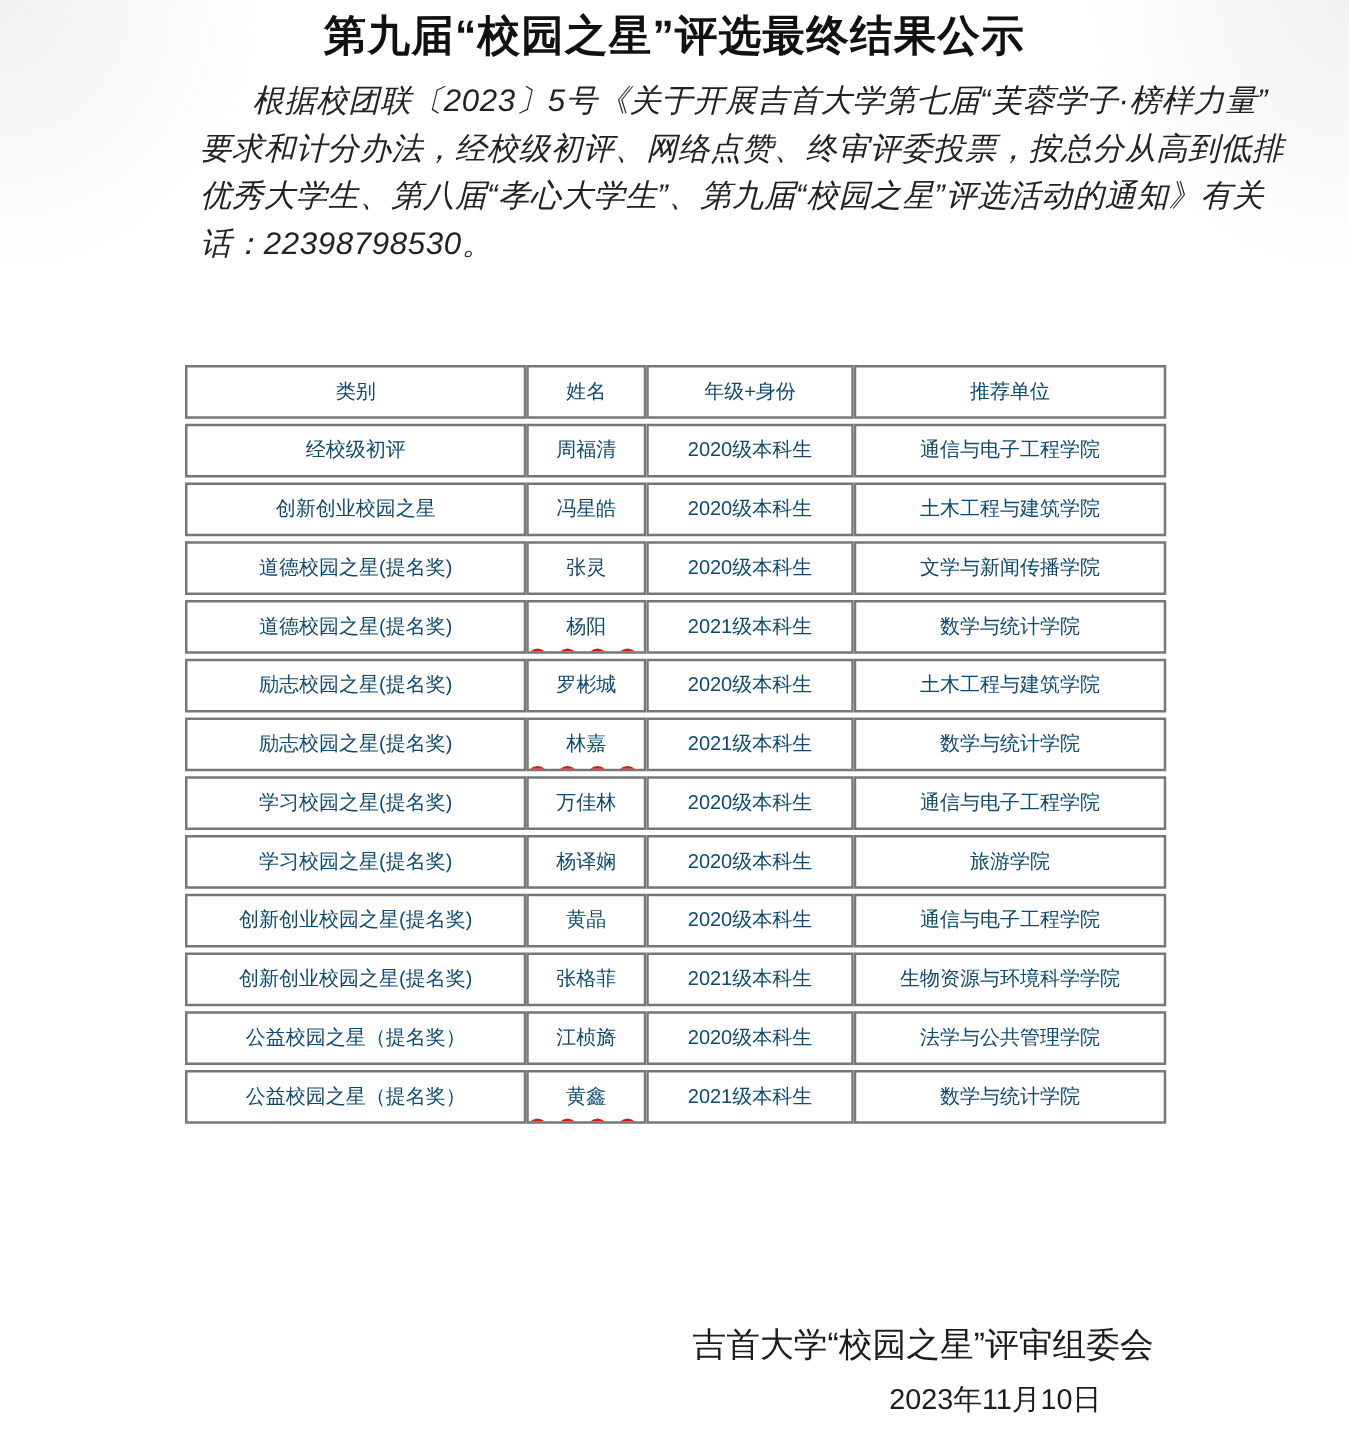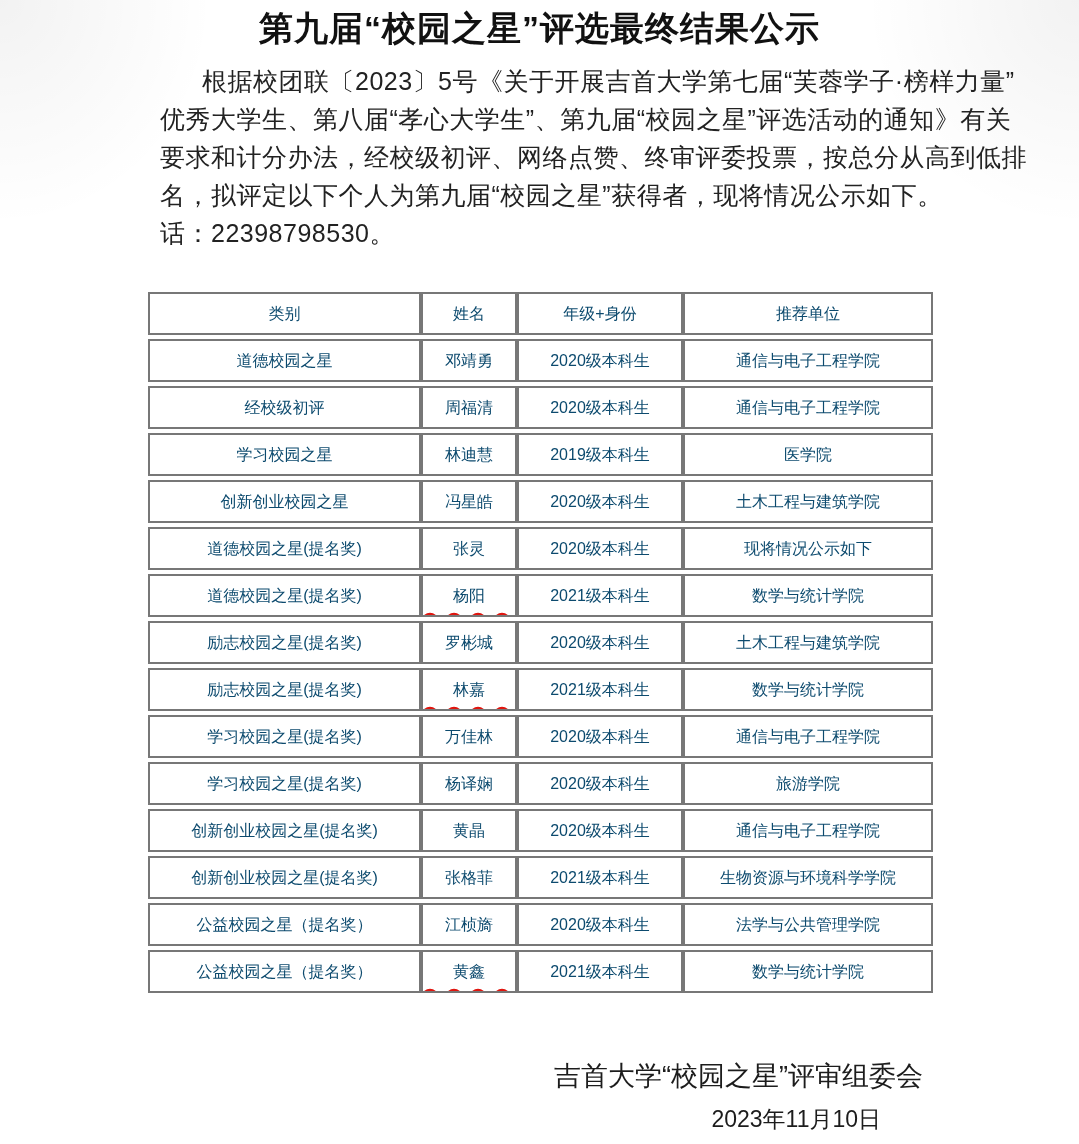--- a/index.html
+++ b/index.html
@@ -18,21 +18,21 @@
       #ffffff;
     overflow:hidden;
   }
   .doc-title {
     position:absolute; top:6px; left:0; width:1079px;
     text-align:center;
     font-size:34px; font-weight:bold; color:#111;
     letter-spacing:1px;
     margin:0;
   }
-  .paras { position:absolute; top:62px; left:160px; }
+  .paras { position:absolute; top:62px; left:160px;font-style:italic; }
   .tline {
     white-space:nowrap;
     font-size:25px; line-height:38px;
     color:#222; letter-spacing:0.5px;
   }
   .tline.indent { padding-left:42px; }
   table.results {
     position:absolute; top:288px; left:148px;
     width:785px; table-layout:fixed;
     border-collapse:separate; border-spacing:0 4px;
@@ -70,23 +70,22 @@
 </head>
 <body>
 
 <div class="page">
 
   <h1 class="doc-title">第九届“校园之星”评选最终结果公示</h1>
 
   <div class="paras">
     <div>
         <div class="tline indent">根据校团联〔2023〕5号《关于开展吉首大学第七届“芙蓉学子·榜样力量”</div>
+        <div class="tline">要求和计分办法，经校级初评、网络点赞、终审评委投票，按总分从高到低排</div>
         <div class="tline">优秀大学生、第八届“孝心大学生”、第九届“校园之星”评选活动的通知》有关</div>
-        <div class="tline">要求和计分办法，经校级初评、网络点赞、终审评委投票，按总分从高到低排</div>
-        <div class="tline">名，拟评定以下个人为第九届“校园之星”获得者，现将情况公示如下。</div>
       </div>
     <div>
         <div class="tline">话：22398798530。</div>
       </div>
   </div>
 
   <table class="results">
     <colgroup>
       <col class="c1">
         <col class="c2">
@@ -96,48 +95,36 @@
     <thead>
       <tr>
         <th>类别</th>
         <th>姓名</th>
         <th>年级+身份</th>
         <th>推荐单位</th>
       </tr>
     </thead>
     <tbody>
         <tr>
-          <td class="cell-category"><span>道德校园之星</span></td>
-          <td class="cell-name"><span>邓靖勇</span></td>
-          <td class="cell-grade"><span>2020级本科生</span></td>
-          <td class="cell-unit"><span>通信与电子工程学院</span></td>
-        </tr>
-        <tr>
           <td class="cell-category"><span>经校级初评</span></td>
           <td class="cell-name"><span>周福清</span></td>
           <td class="cell-grade"><span>2020级本科生</span></td>
           <td class="cell-unit"><span>通信与电子工程学院</span></td>
-        </tr>
-        <tr>
-          <td class="cell-category"><span>学习校园之星</span></td>
-          <td class="cell-name"><span>林迪慧</span></td>
-          <td class="cell-grade"><span>2019级本科生</span></td>
-          <td class="cell-unit"><span>医学院</span></td>
         </tr>
         <tr>
           <td class="cell-category"><span>创新创业校园之星</span></td>
           <td class="cell-name"><span>冯星皓</span></td>
           <td class="cell-grade"><span>2020级本科生</span></td>
           <td class="cell-unit"><span>土木工程与建筑学院</span></td>
         </tr>
         <tr>
           <td class="cell-category"><span>道德校园之星(提名奖)</span></td>
           <td class="cell-name"><span>张灵</span></td>
           <td class="cell-grade"><span>2020级本科生</span></td>
-          <td class="cell-unit"><span>现将情况公示如下</span></td>
+          <td class="cell-unit"><span>文学与新闻传播学院</span></td>
         </tr>
         <tr>
           <td class="cell-category"><span>道德校园之星(提名奖)</span></td>
           <td class="cell-name"><span>杨阳</span><svg class="wavy" viewBox="0 0 96 18">
               <path d="M3 9 Q9 2 15 9 T27 9 T39 9 T51 9 T63 9 T75 9 T87 9" fill="none" stroke="#e0160f" stroke-width="5.5" stroke-linecap="round"></path>
             </svg></td>
           <td class="cell-grade"><span>2021级本科生</span></td>
           <td class="cell-unit"><span>数学与统计学院</span></td>
         </tr>
         <tr>

